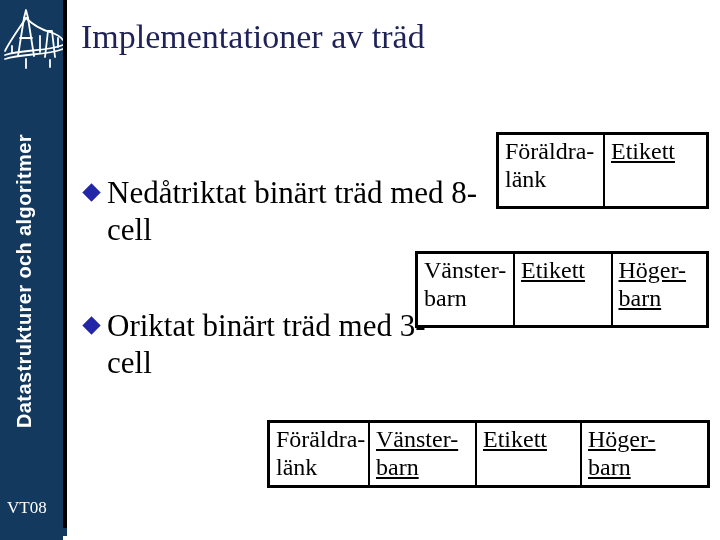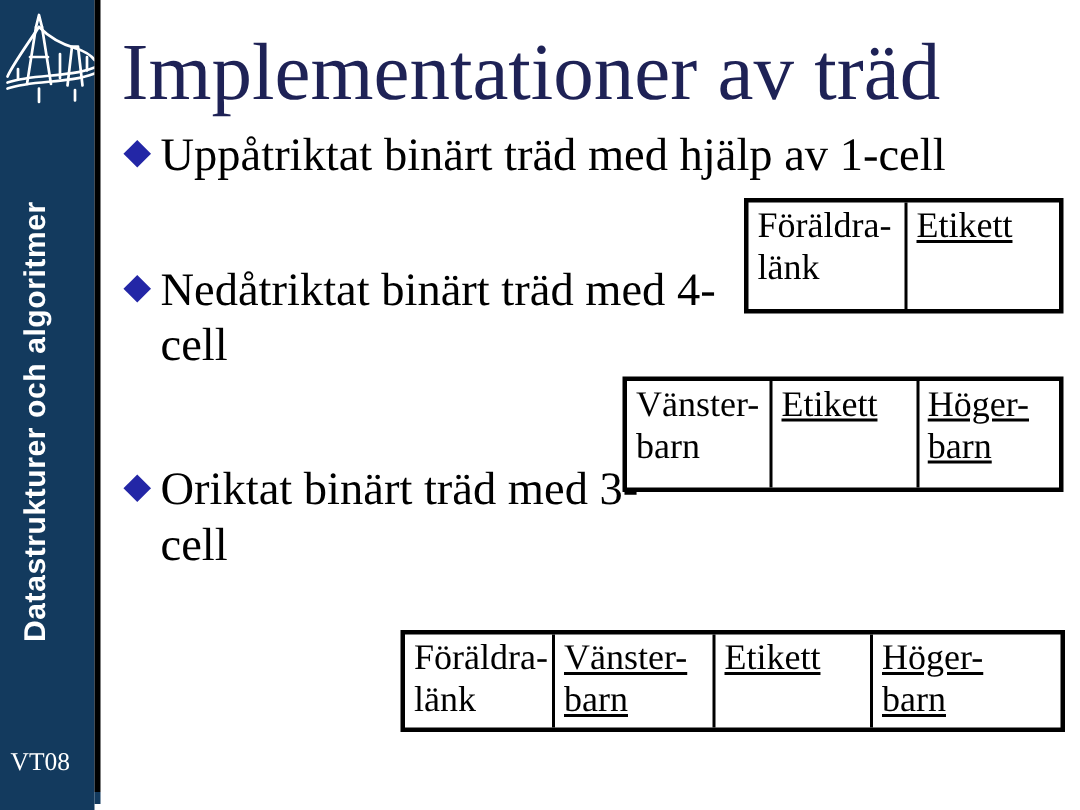--- a/index.html
+++ b/index.html
@@ -53,21 +53,21 @@
     position: absolute;
     left: 7px; top: 499px;
     color: #ffffff;
     font-size: 17px;
     line-height: 1.1;
   }
   
   .title {
     position: absolute;
     left: 81px; top: 19px;
-    font-size: 54px;
+    font-size: 34px;
     line-height: 1.08;
     color: var(--title, #1e2256);
     white-space: nowrap;
     font-weight: normal;
   }
   
   .bullet {
     position: absolute;
     display: flex;
     gap: 9px;
@@ -138,28 +138,24 @@
       <path d="M23,53 L23,62 M47,54 L47,61"></path>
     </svg>
     <div class="course-label">Datastrukturer och algoritmer</div>
     <div class="term-label">VT08</div>
   </aside>
   <div class="divider"></div>
   <div class="divider-notch"></div>
 
   <h1 class="title">Implementationer av träd</h1>
 
-  <div class="bullet bullet-1">
-    <span class="diamond"></span>
-    <span class="btext">Uppåtriktat binärt träd med hjälp av 1-cell</span>
-  </div>
 
   <div class="bullet bullet-2">
     <span class="diamond"></span>
-    <span class="btext">Nedåtriktat binärt träd med 4-cell</span>
+    <span class="btext">Nedåtriktat binärt träd med 8-cell</span>
   </div>
 
   <div class="bullet bullet-3">
     <span class="diamond"></span>
     <span class="btext">Oriktat binärt träd med 3-cell</span>
   </div>
 
   <div class="ctable table-1">
     <div class="cell">Föräldra-länk</div>
     <div class="cell">Etikett</div>

